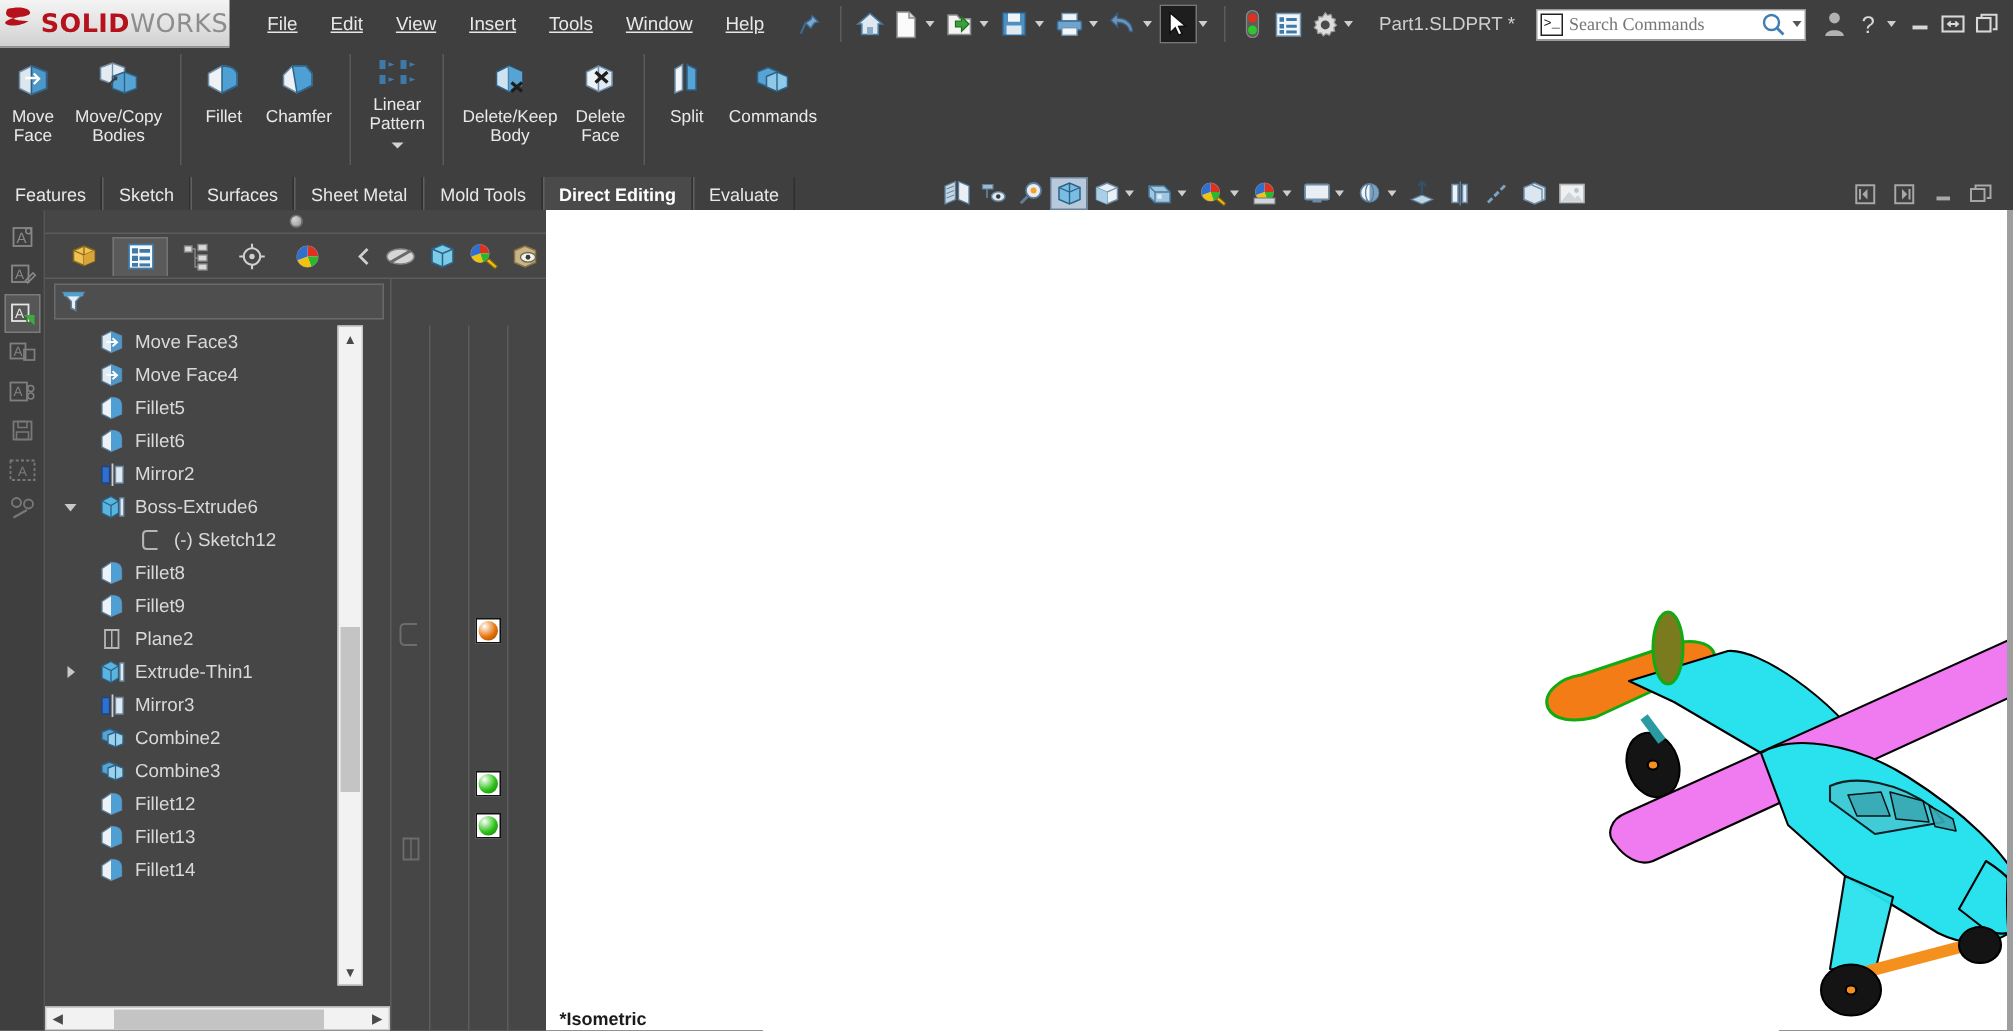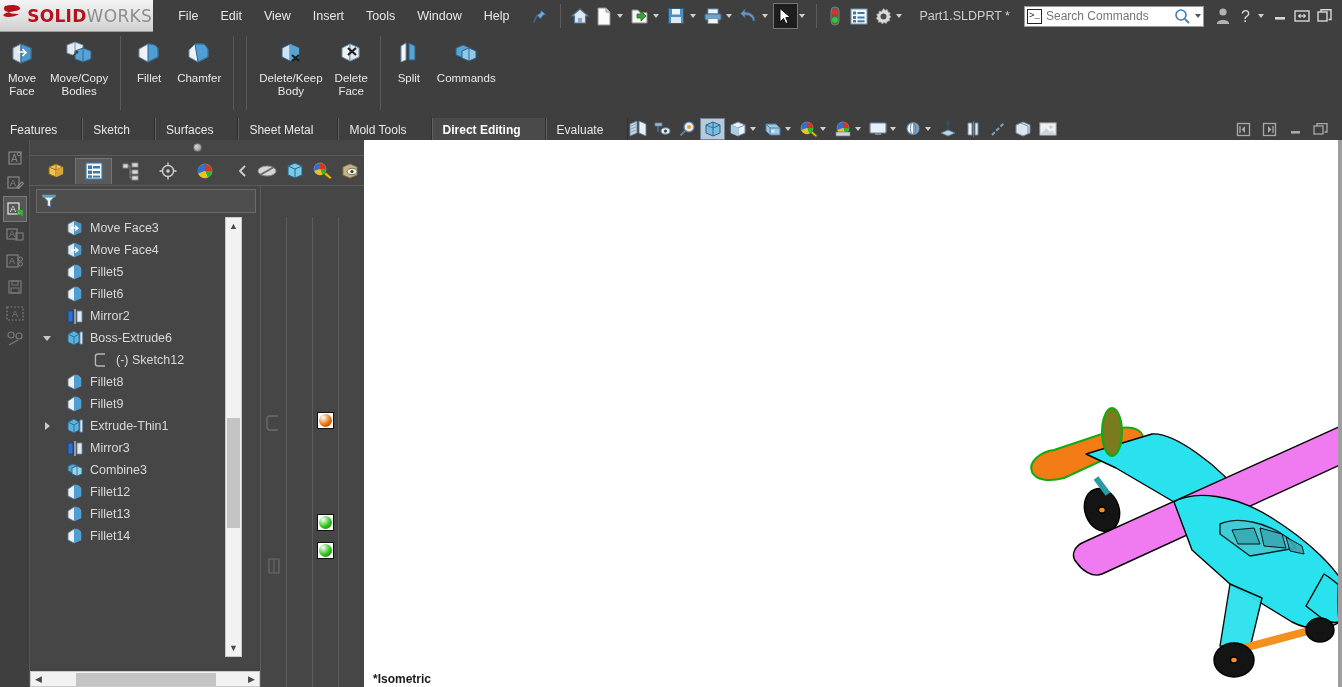--- a/index.html
+++ b/index.html
@@ -29,20 +29,21 @@
   }
   .logo-txt .lt { font-weight: normal; color: #8d8d8d; }
   .logo-ds {
     color: #b5121b; font-size: 20px; font-weight: bold; font-style: italic;
     margin-right: 4px; letter-spacing: -2px;
   }
   .menu { display: flex; align-items: center; height: 32px; margin-left: 14px; }
   .menu-item {
     color: #e8e8e8; font-size: 12.5px; padding: 4px 11px; cursor: default;
     white-space: nowrap;
+    text-decoration: underline;
   }
   .pin-icon { margin-left: 6px; margin-right: 2px; }
   .tb-sep {
     width: 1px; height: 24px; background: #5c5c5c; margin: 0 6px;
   }
   .tbtn {
     width: 26px; height: 26px; display: flex; align-items: center; justify-content: center;
     cursor: default; position: relative;
   }
   .tbtn.sel { background: #1e1e1e; border: 1px solid #767676; }
@@ -56,21 +57,21 @@
     width: 190px; height: 21px; background: #ffffff; border: 1px solid #9a9a9a;
     display: flex; align-items: center; padding: 0 2px; margin-left: 2px;
   }
   .searchbox .sq {
     width: 15px; height: 15px; border: 1.5px solid #222; background: #fff;
     color: #111; font-size: 9px; display: flex; align-items: center; justify-content: center;
     font-family: "Liberation Mono", monospace; margin-right: 4px;
   }
   .searchbox input {
     border: none; outline: none; font-size: 12px; color: #c2410c;
-    font-family: Liberation Sans, sans-serif; width: 128px; background: transparent;
+    font-family: Liberation Serif, serif; width: 128px; background: transparent;
   }
   .win-btn { width: 24px; height: 24px; display:flex; align-items:center; justify-content:center; }
 
   
   .ribbon {
     position: absolute; left: 0; top: 32px; width: 1342px; height: 86px;
     background: #3f3f3f; display: flex; align-items: flex-start;
   }
   .rgroup { display: flex; align-items: flex-start; height: 86px; }
   .rsep { width: 1px; height: 74px; background: #5a5a5a; margin: 4px 6px 0 6px; }
@@ -87,21 +88,21 @@
     width: 0; height: 0; border-left: 4px solid transparent; border-right: 4px solid transparent;
     border-top: 4.5px solid #d2d2d2; margin-top: 5px;
   }
 
   
   .tabbar {
     position: absolute; left: 0; top: 118px; width: 1342px; height: 22px;
     background: #3f3f3f; display: flex; align-items: stretch;
   }
   .tab {
-    color: #e8e8e8; font-size: 12px; padding: 3px 24px 2px 10px;
+    color: #e8e8e8; font-size: 12px; padding: 3px 10px 2px 10px;
     border-left: 1px solid #606060; border-right: 1px solid #2f2f2f;
     display: flex; align-items: center; cursor: default; background: #3f3f3f;
   }
   .tab.active { font-weight: bold; color: #ffffff; background: #4a4a4a; }
   .tab:first-child { border-left: none; }
 
   
   .taskstrip {
     position: absolute; left: 0; top: 140px; width: 30px; height: 547px;
     background: #3f3f3f; border-right: 1px solid #555;
@@ -444,20 +445,41 @@
               <path d="M4 10 L10 4 L19 4 L23 9 L23 17 L13 22 L4 17 Z" fill="#eef2f6" stroke="#6d8ca8" stroke-width="1"></path>
               <path d="M10 4 L19 4 L23 9 L23 17 L13 22 Z" fill="#4e9fd4" stroke="#2c6287" stroke-width="1"></path>
             </svg>
         </div>
         <div class="lbl">Chamfer</div>
       </div>
     </div>
 
     <div class="rsep"></div>
 
+    <div class="rgroup">
+      <div class="rbtn">
+        <div class="ico" style="height:24px;">
+          <svg width="30" height="22" viewBox="0 0 30 22">
+              <g fill="#3f79a8">
+                <path d="M3 2 h4 v6 h-4z"></path>
+                <path d="M9 3.5 l4 1.5 -4 1.5z"></path>
+                <path d="M17 2 h4 v6 h-4z"></path>
+                <path d="M23 3.5 l4 1.5 -4 1.5z"></path>
+                <path d="M3 12 h4 v6 h-4z"></path>
+                <path d="M9 13.5 l4 1.5 -4 1.5z"></path>
+                <path d="M17 12 h4 v6 h-4z"></path>
+                <path d="M23 13.5 l4 1.5 -4 1.5z"></path>
+              </g>
+            </svg>
+        </div>
+        <div class="lbl">Linear
+Pattern</div>
+        <div class="dd"></div>
+      </div>
+    </div>
 
     <div class="rsep"></div>
 
     <div class="rgroup">
       <div class="rbtn">
         <div class="ico">
           <svg width="28" height="26" viewBox="0 0 28 26">
               <path d="M5 8 L13 4 L22 8 L22 17 L13 21 L5 17 Z" fill="#cfe2ef" stroke="#2c6287" stroke-width="1"></path>
               <path d="M13 4 L13 21" stroke="#2c6287" stroke-width=".9"></path>
               <path d="M13 4 L22 8 L22 17 L13 21 Z" fill="#57a3d4"></path>
@@ -899,20 +921,29 @@
             <div class="trow">
               <span style="display: flex; align-items: center;">
                 <svg width="18" height="18" viewBox="0 0 18 18">
                   <path d="M2 6 L8 2 C13 2,15 4,15 7 L15 13 L8 16 L2 13 Z" fill="#eef2f6" stroke="#5d7f9c" stroke-width=".9"></path>
                   <path d="M8 2 C13 2,15 4,15 7 L15 13 L8 16 Z" fill="#4e9fd4"></path>
                 </svg>
               </span>
               <span class="tlabel">Fillet9</span>
             </div>
             <div class="trow">
+              <span style="display: flex; align-items: center;">
+                <svg width="18" height="18" viewBox="0 0 18 18">
+                  <path d="M4 3 L13 3 L13 15 L4 15 Z" fill="none" stroke="#b5b5b5" stroke-width="1.2"></path>
+                  <path d="M8.5 3 L8.5 15" stroke="#b5b5b5" stroke-width="1"></path>
+                </svg>
+              </span>
+              <span class="tlabel">Plane2</span>
+            </div>
+            <div class="trow">
               <div class="expander">
                 <div class="arrow-right"></div>
               </div>
               <span style="display: flex; align-items: center;">
                 <svg width="18" height="18" viewBox="0 0 18 18">
                   <path d="M2 5 L8 2 L13 5 L13 13 L8 16 L2 13 Z" fill="#5ab4e0" stroke="#2c6287" stroke-width=".9"></path>
                   <path d="M2 5 L8 8 L13 5 M8 8 L8 16" fill="none" stroke="#2c6287" stroke-width=".9"></path>
                   <path d="M14 3 L16.5 3 L16.5 15 L14 15 Z" fill="#dfe9f1" stroke="#6d8ca8" stroke-width=".9"></path>
                 </svg>
               </span>
@@ -920,20 +951,30 @@
             </div>
             <div class="trow">
               <span style="display: flex; align-items: center;">
                 <svg width="18" height="18" viewBox="0 0 18 18">
                   <path d="M2 4 L7 4 L7 15 L2 15 Z" fill="#2f6fd0" stroke="#1c4580" stroke-width=".9"></path>
                   <path d="M11 4 L16 4 L16 15 L11 15 Z" fill="#dfe9f1" stroke="#6d8ca8" stroke-width=".9"></path>
                   <line x1="9" y1="2" x2="9" y2="17" stroke="#cfcfcf" stroke-width="1.2"></line>
                 </svg>
               </span>
               <span class="tlabel">Mirror3</span>
+            </div>
+            <div class="trow">
+              <span style="display: flex; align-items: center;">
+                <svg width="18" height="18" viewBox="0 0 18 18">
+                  <path d="M2 5 L7 3 L12 5 L12 10 L7 12 L2 10 Z" fill="#57a3d4" stroke="#2c6287" stroke-width=".9"></path>
+                  <path d="M6 7 L11 5 L16 7 L16 13 L11 15 L6 13 Z" fill="#9ad2ec" stroke="#2c6287" stroke-width=".9"></path>
+                  <path d="M11 5 L11 15" stroke="#2c6287" stroke-width=".8"></path>
+                </svg>
+              </span>
+              <span class="tlabel">Combine2</span>
             </div>
             <div class="trow">
               <span style="display: flex; align-items: center;">
                 <svg width="18" height="18" viewBox="0 0 18 18">
                   <path d="M2 5 L7 3 L12 5 L12 10 L7 12 L2 10 Z" fill="#57a3d4" stroke="#2c6287" stroke-width=".9"></path>
                   <path d="M6 7 L11 5 L16 7 L16 13 L11 15 L6 13 Z" fill="#9ad2ec" stroke="#2c6287" stroke-width=".9"></path>
                   <path d="M11 5 L11 15" stroke="#2c6287" stroke-width=".8"></path>
                 </svg>
               </span>
               <span class="tlabel">Combine3</span>

